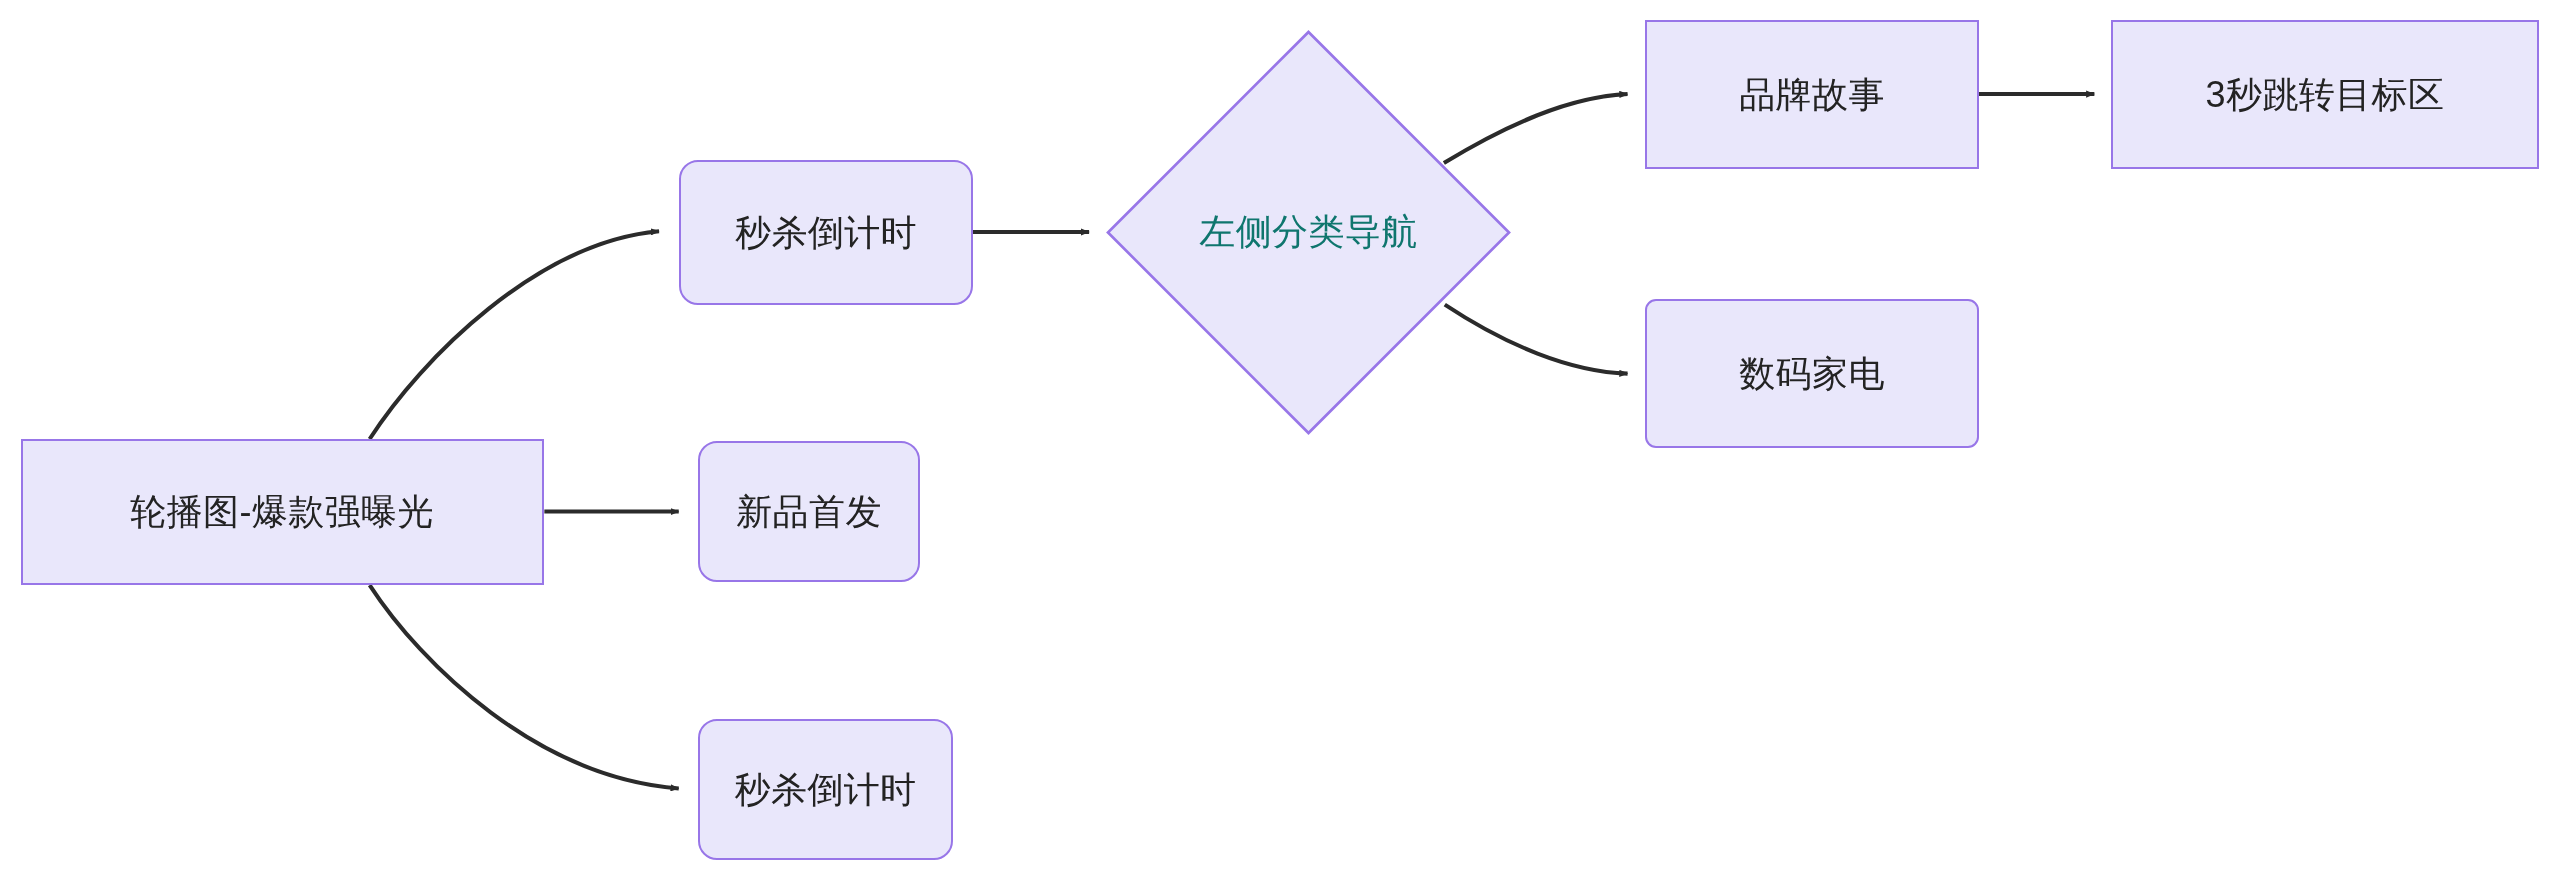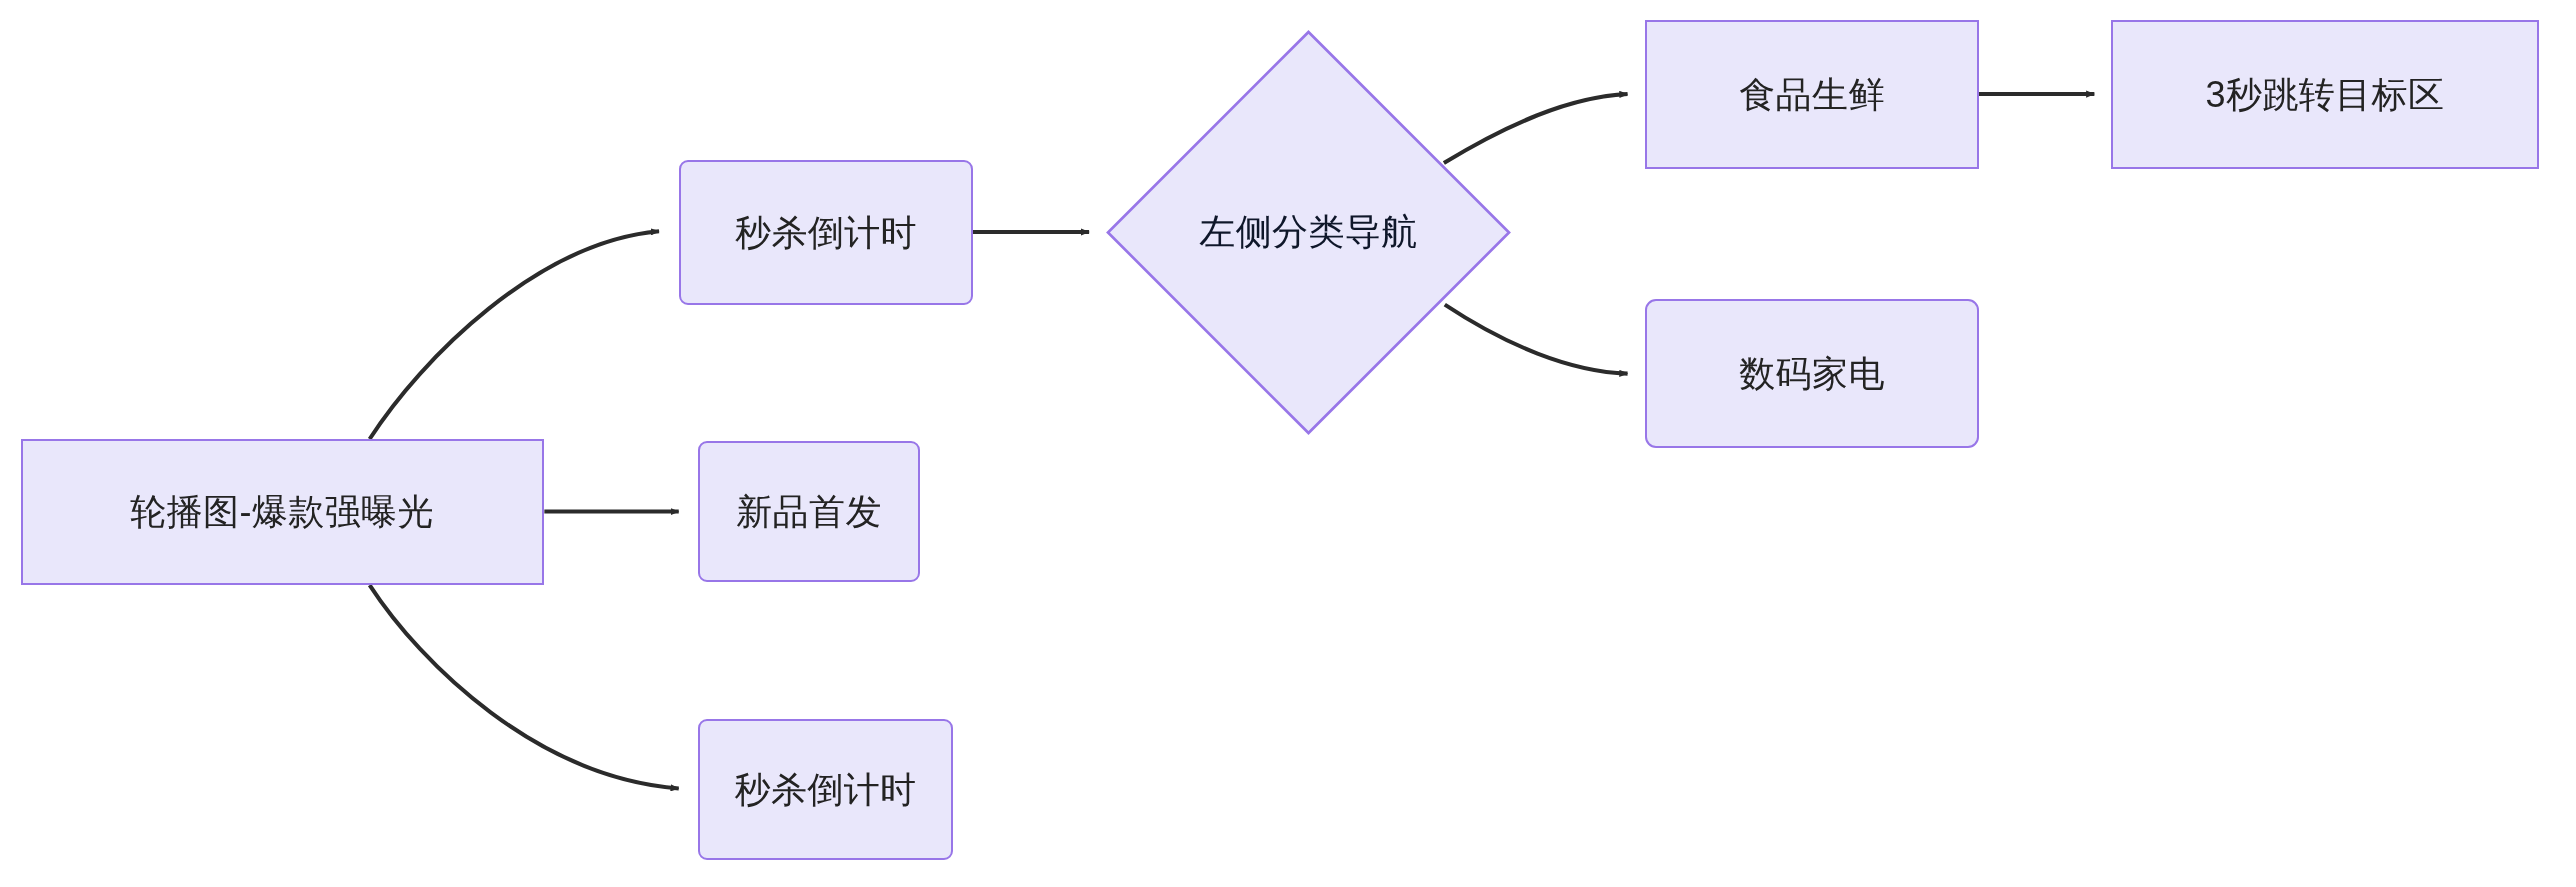--- a/index.html
+++ b/index.html
@@ -34,21 +34,21 @@
     background: #e9e7fb;
     border: 2.7px solid #9876e8;
     color: #232323;
     font-size: 36px;
     line-height: 1.2;
     letter-spacing: 0.4px;
     white-space: nowrap;
     z-index: 2;
   }
   .node.rounded {
-    border-radius: 9px;
+    border-radius: 19px;
   }
   .node.sharp {
     border-radius: 0;
   }
   .diamond-wrap {
     position: absolute;
     z-index: 2;
   }
   .diamond-wrap svg {
     position: absolute;
@@ -57,21 +57,21 @@
   }
   .diamond-label {
     position: absolute;
     left: 0;
     top: 0;
     width: 100%;
     height: 100%;
     display: flex;
     align-items: center;
     justify-content: center;
-    color: #0f172a;
+    color: #0f766e;
     font-size: 36px;
     white-space: nowrap;
     letter-spacing: 0.4px;
   }
 </style>
 </head>
 <body>
 
 <div id="canvas">
 
@@ -114,21 +114,21 @@
   </div>
 
   <div class="diamond-wrap" id="node-category-nav" style="left: 1106px; top: 30px; width: 405px; height: 405px;">
     <svg id="diamond-svg" width="405" height="405" viewBox="0 0 452 452">
         <polygon points="226,2.2 449.8,226 226,449.8 2.2,226" fill="#e9e7fb" stroke="#9876e8" stroke-width="3"></polygon>
       </svg>
     <div class="diamond-label">左侧分类导航</div>
   </div>
 
   <div class="node sharp" id="node-food-fresh" style="left: 1645px; top: 20px; width: 334px; height: 149px;">
-    <span>食品生鲜</span>
+    <span>品牌故事</span>
   </div>
 
   <div class="node sharp" id="node-digital-appliance" style="left: 1645px; top: 299px; width: 334px; height: 149px; border-radius: 11px;">
     <span>数码家电</span>
   </div>
 
   <div class="node sharp" id="node-jump-target" style="left: 2111px; top: 20px; width: 428px; height: 149px;">
     <span>3秒跳转目标区</span>
   </div>
 

